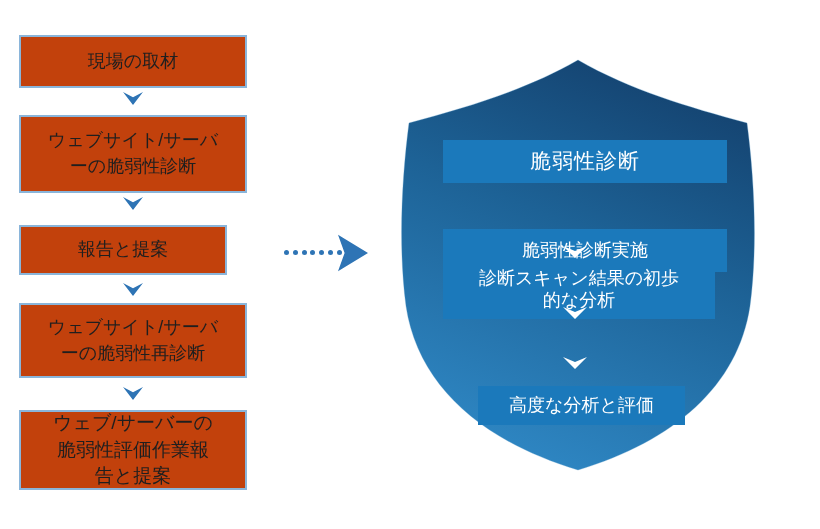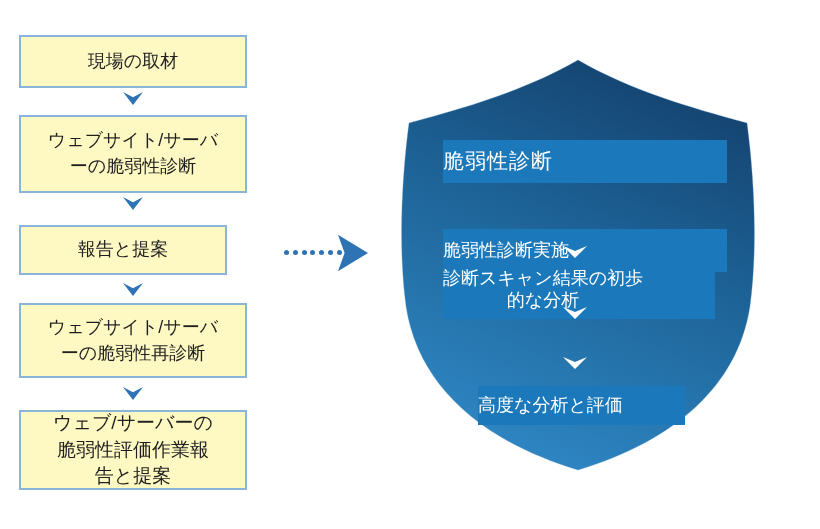--- a/index.html
+++ b/index.html
@@ -3,21 +3,21 @@
 <meta charset="utf-8">
 <style>
   html,body { margin:0; padding:0; }
   .canvas {
     position:relative; width:820px; height:529px; background:#ffffff;
     font-family:"Liberation Sans","DejaVu Sans",sans-serif; overflow:hidden;
   }
   
   .flow-box {
     position:absolute; box-sizing:border-box;
-    background:#fef9c3; border:2px solid #8ab5da;
+    background:#c2410c; border:2px solid #8ab5da;
     display:flex; align-items:center; justify-content:center;
     text-align:center; color:#1f1f1f;
     font-size:18px; font-weight:500; line-height:1.42;
     white-space:pre-line;
   }
   .flow-chevron {
     position:absolute; width:20px; height:13px; background:#2e74b5;
     clip-path:polygon(0 0, 50% 40%, 100% 0, 50% 100%);
   }
   
@@ -30,21 +30,21 @@
     width:5px; height:5px; border-radius:50%; background:#2e74b5;
   }
   .dotted-arrow .head {
     position:absolute; left:54px; top:1px; width:30px; height:38px; background:#2e74b5;
     clip-path:polygon(0 2%, 100% 50%, 0 98%, 22% 50%);
   }
   
   .shield-svg { position:absolute; left:396px; top:56px; }
   .shield-bar {
     position:absolute; box-sizing:border-box; background:#1b79bb;
-    display:flex; align-items:center; justify-content:flex-start;
+    display:flex; align-items:center; justify-content:center;
     text-align:center; color:#ffffff; white-space:pre-line;
     font-size:18px; font-weight:500; line-height:1.25;
   }
   .shield-bar.title-bar { font-size:21px; letter-spacing:1px; }
   .shield-chevron {
     position:absolute; width:24px; height:12px; background:#ffffff;
     clip-path:polygon(0 0, 50% 42%, 100% 0, 50% 100%);
   }
 </style>
 </head>

